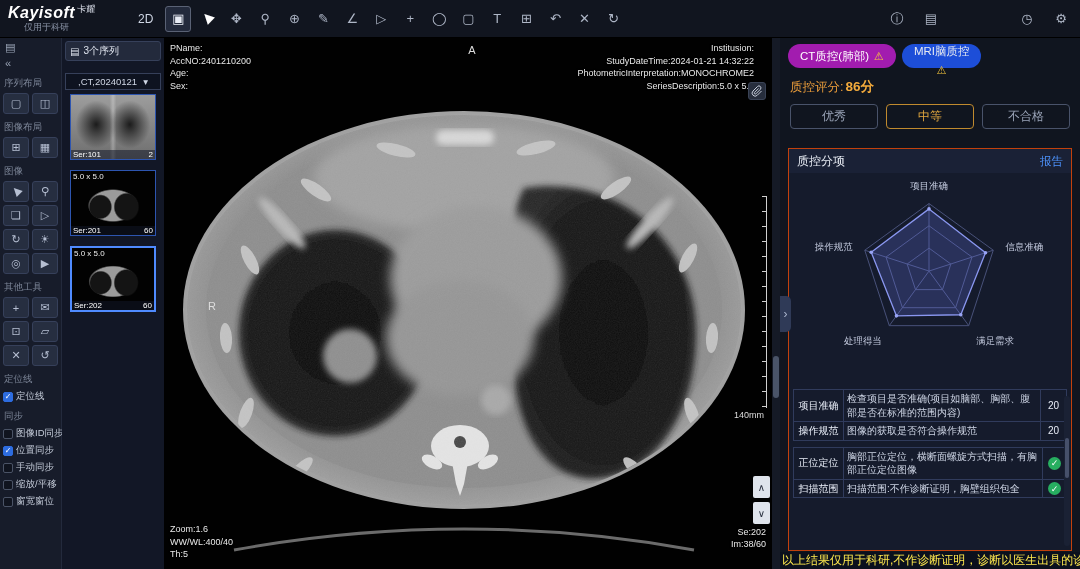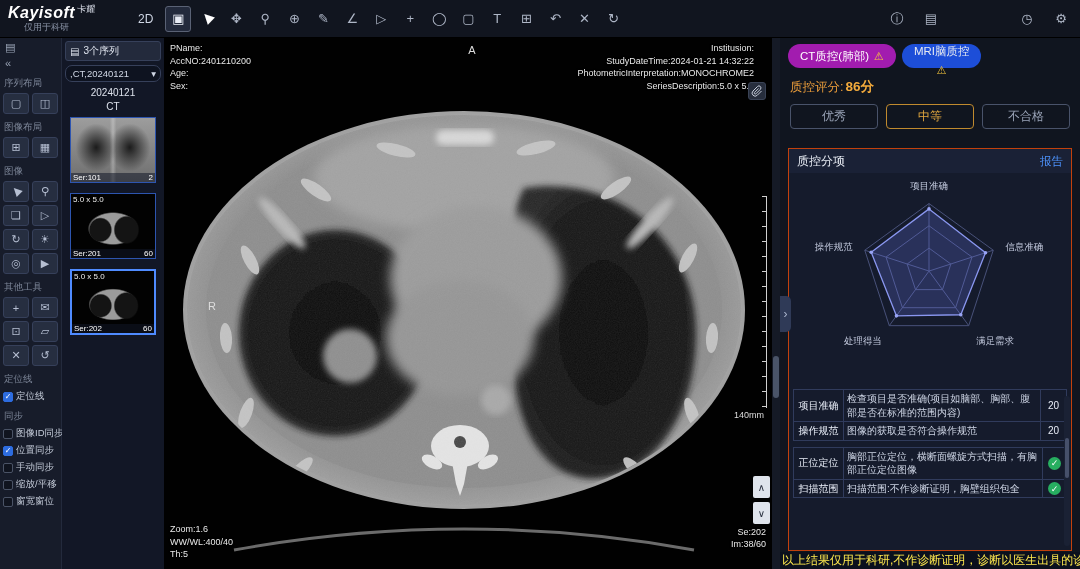--- a/index.html
+++ b/index.html
@@ -37,22 +37,22 @@
   .side-btn { height:21px; background:#262e40; border:1px solid #36405a; border-radius:3px;
     color:#b6bfd2; font-size:11px; display:flex; align-items:center; justify-content:center; padding:0; }
   .chk-row { display:flex; align-items:center; gap:3px; margin:4px 0; color:#c6cdda; font-size:9.5px; white-space:nowrap; }
   .chk { width:10px; height:10px; border:1px solid #4a5366; border-radius:2px; background:#10141f; flex:0 0 10px;
     display:inline-flex; align-items:center; justify-content:center; font-size:8px; color:#fff; }
   .chk.checked { background:#2d6cdf; border-color:#2d6cdf; }
 
   .side-thumbs { width:102px; background:#121726; padding-bottom:6px; }
   .series-header { margin:3px; background:#232a3c; border:1px solid #36405a; border-radius:3px;
     color:#dfe4ee; font-size:10px; padding:2px 4px; display:flex; align-items:center; gap:4px; }
-  .series-select { margin:4px 3px 4px; background:#0e1320; border:1px solid #36405a; border-radius:7px;
-    color:#cfd6e4; font-size:9.5px; padding:2px 4px; display:flex; justify-content:space-between; align-items:center; }
+  .series-select { margin:12px 3px 4px; background:#0e1320; border:1px solid #36405a; border-radius:0;
+    color:#cfd6e4; font-size:9.5px; padding:2px 12px; display:flex; justify-content:space-between; align-items:center; }
   .group-label { color:#dde2ec; font-size:10px; text-align:center; line-height:1.35; margin:3px 0 4px; }
   .thumb { width:86px; height:66px; margin:0 auto 10px; position:relative; background:#000;
     border:1px solid #2d55b0; }
   .thumb.active { border:2px solid #4f8bff; }
   .thumb-desc { position:absolute; top:1px; left:2px; font-size:8px; color:#eee; }
   .thumb-foot { position:absolute; bottom:0; left:0; right:0; display:flex; justify-content:space-between;
     font-size:8px; color:#fff; background:rgba(18,24,40,.55); padding:0 2px; }
   .scout-bg { background:
       linear-gradient(90deg, transparent 46%, rgba(255,255,255,.28) 50%, transparent 54%),
       radial-gradient(34% 52% at 30% 46%, rgba(0,0,0,.8), transparent 72%),
@@ -307,24 +307,20 @@
           </div>
       </div>
       <div class="side-thumbs">
         <div class="series-header">
           <span class="sh-icon">▤</span>
           <span>3个序列</span>
         </div>
         <div class="series-select">
           <span>,CT,20240121</span>
           <span>▾</span>
-        </div>
-        <div class="group-label">
-          <div>20240121</div>
-          <div>CT</div>
         </div>
         <div>
             <div class="thumb scout-bg">
               <div class="thumb-foot">
                 <span>Ser:101</span>
                 <span>2</span>
               </div>
             </div>
             <div class="thumb axial-bg">
               <div class="thumb-desc">5.0 x 5.0</div>

